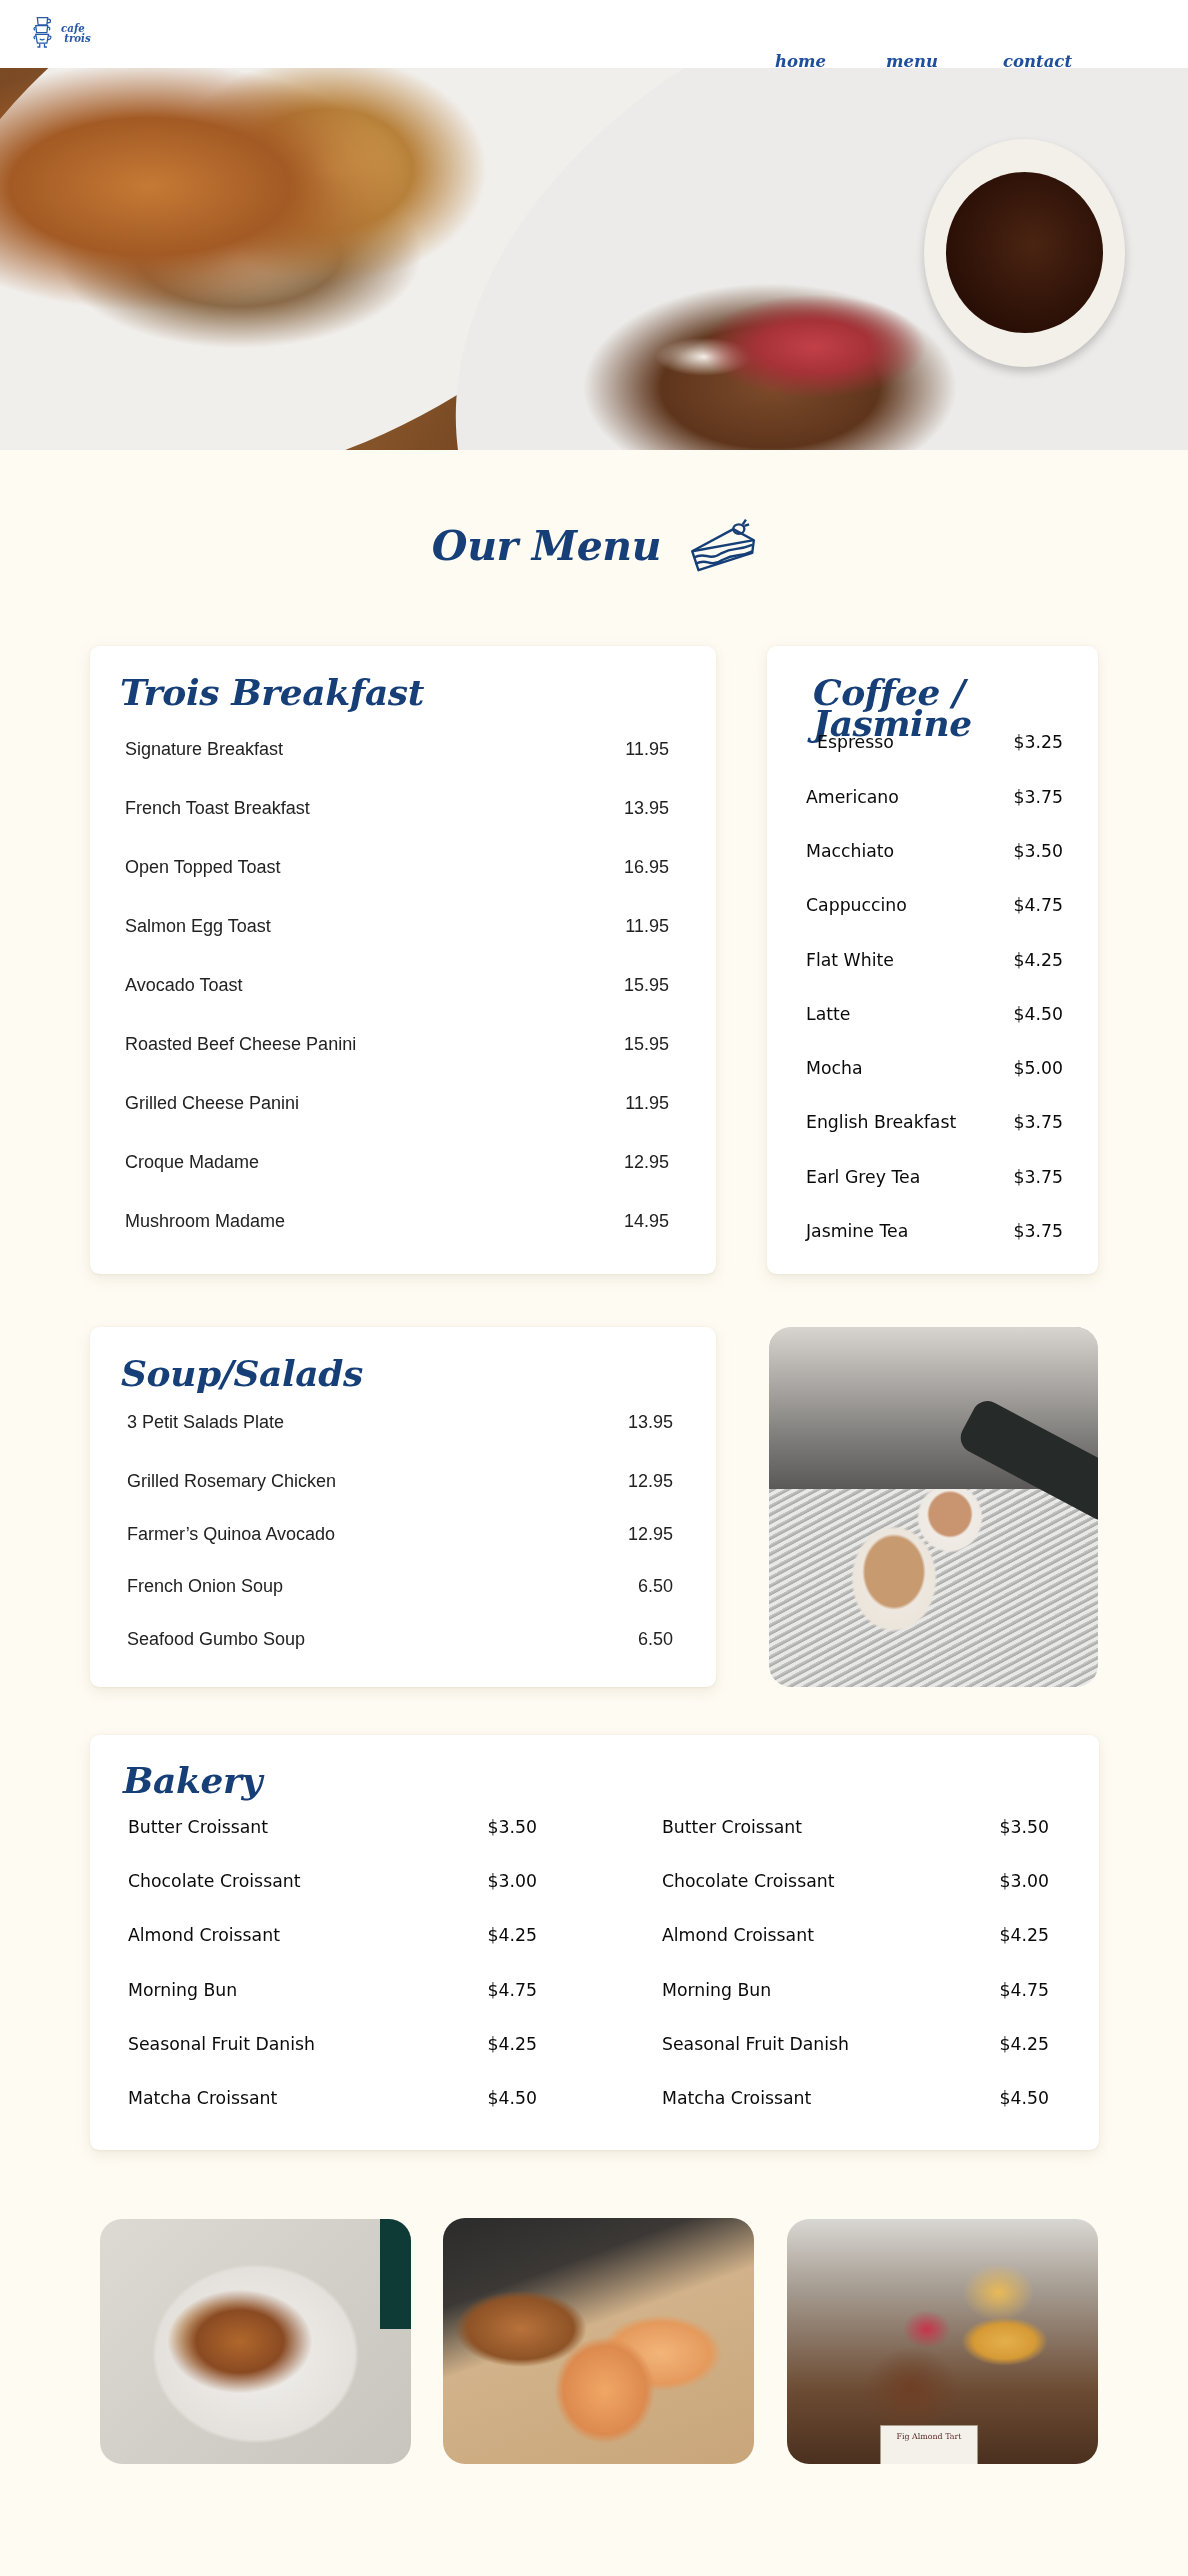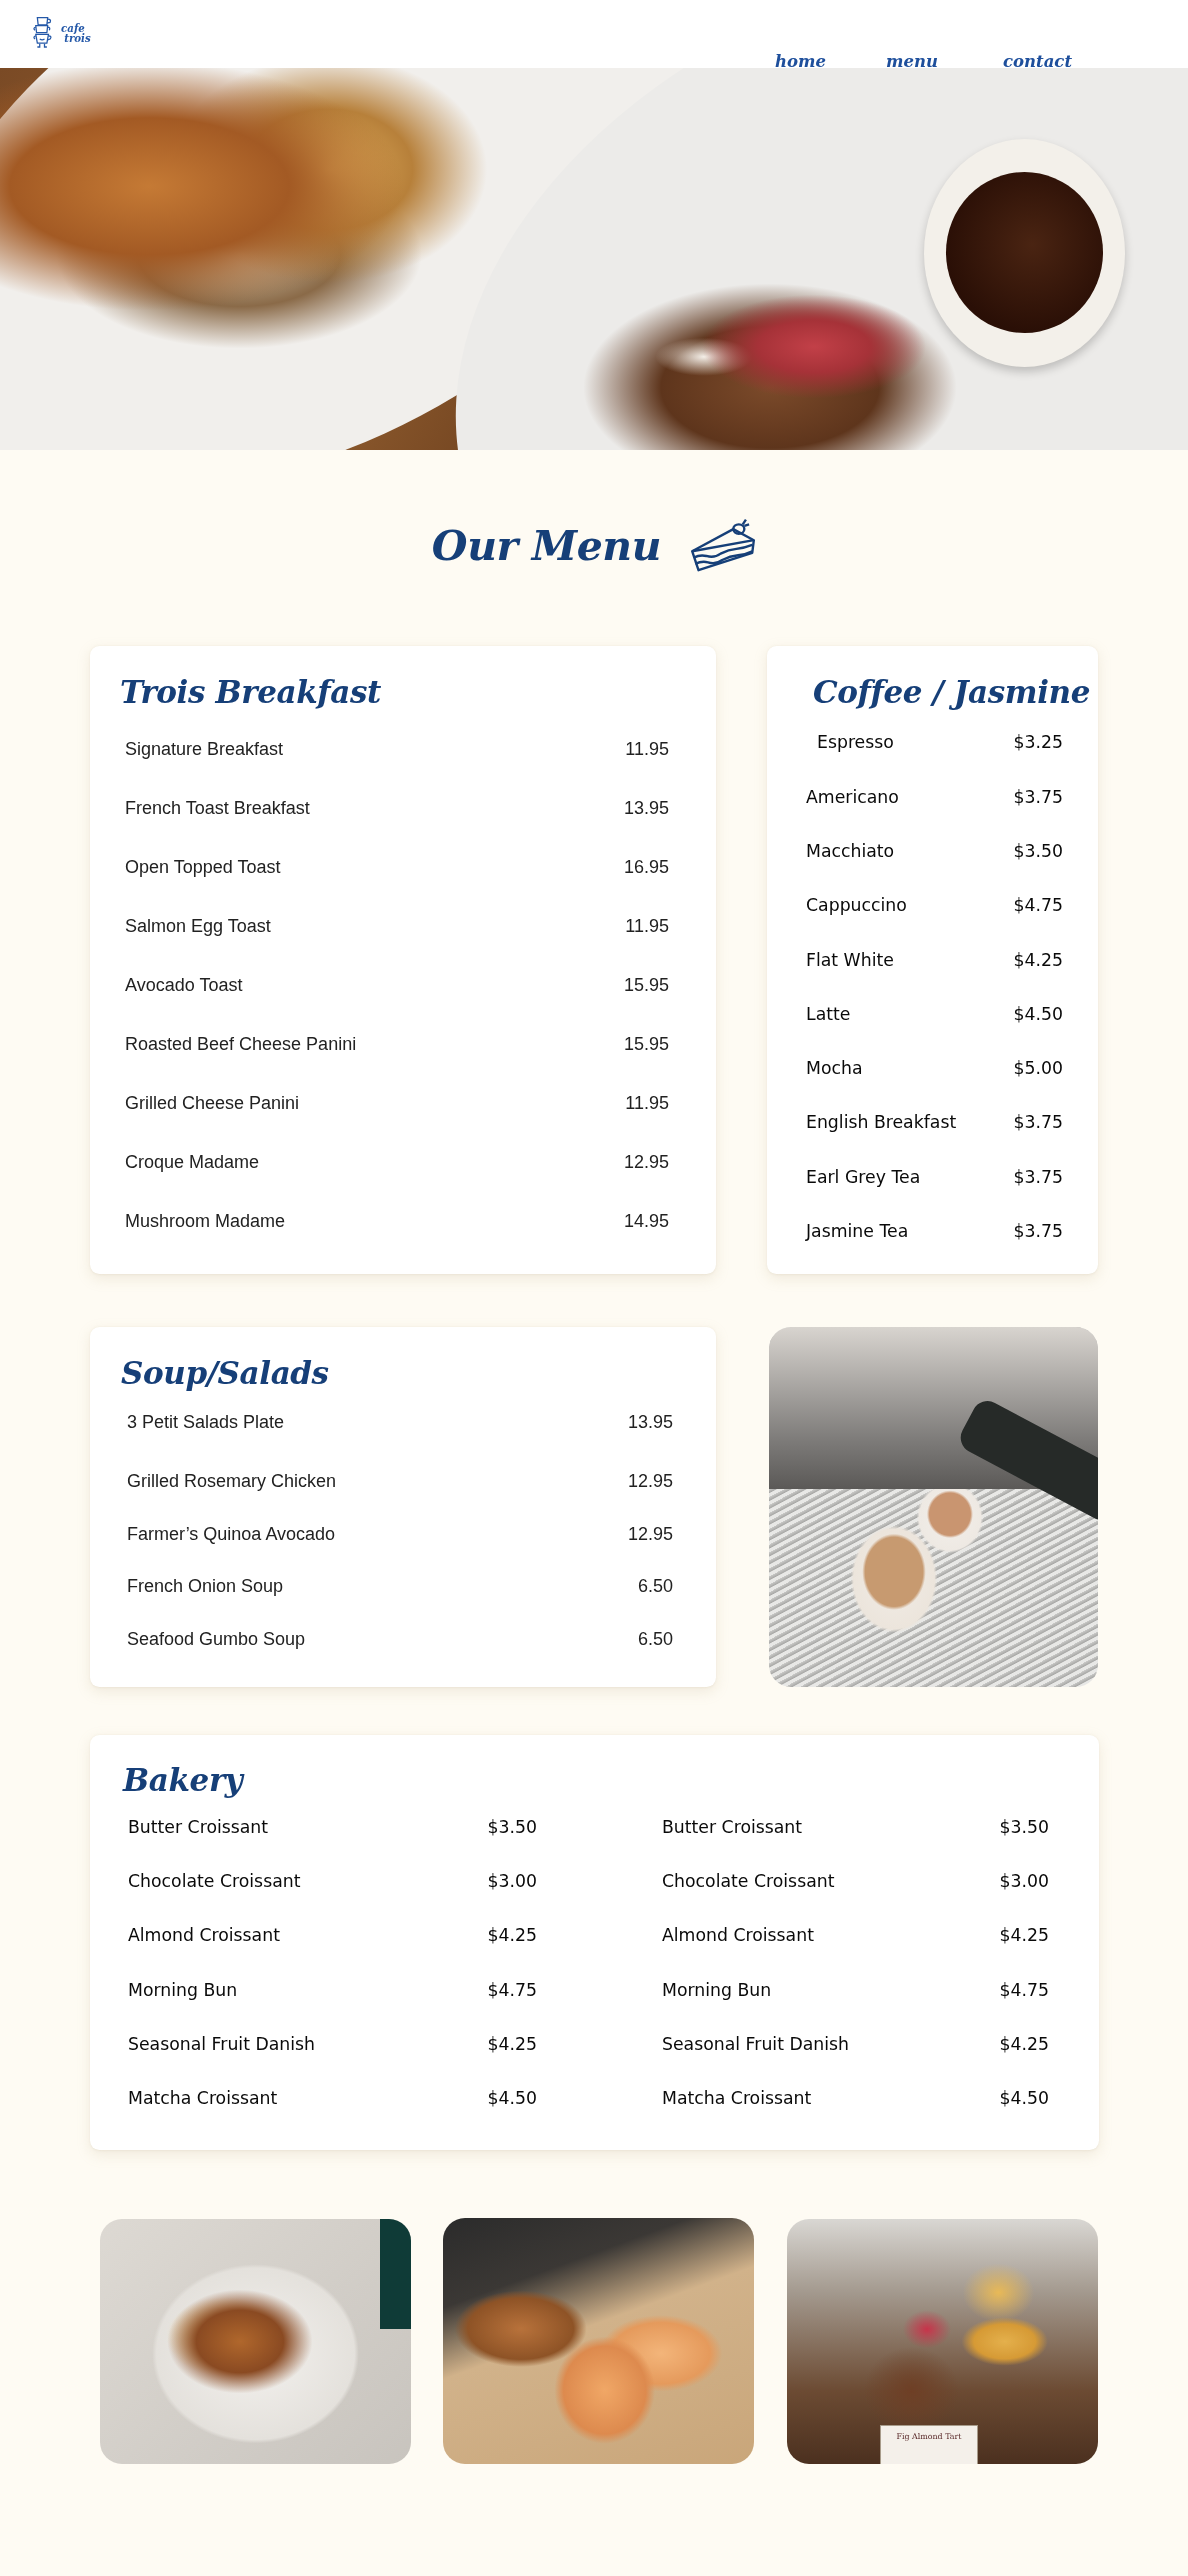--- a/index.html
+++ b/index.html
@@ -75,21 +75,21 @@
   .page-title-wrap {
     position: absolute; left: 0; top: 511px; width: 1189px; height: 71px;
     display: flex; justify-content: center; align-items: center; gap: 28px;
   }
   .page-title { font-size: 41px; line-height: 47px; }
   
   .card {
     position: absolute; background: #ffffff; border-radius: 9.4px;
     box-shadow: 0 4.7px 14px rgba(180,160,120,0.18), 0 0.8px 2.4px rgba(180,160,120,0.12);
   }
-  .card-title { position: absolute; font-size: 31px; line-height: 31px; }
+  .card-title { position: absolute; font-size: 36px; line-height: 31px; }
   .row { position: absolute; display: flex; justify-content: space-between; align-items: flex-end; }
   .item-a { font-family: "Liberation Sans", sans-serif; font-size: 18px; color: #222; }
   .item-b { font-family: "DejaVu Sans", sans-serif; font-size: 17.3px; color: #0a0a0a; }
   .photo {
     position: absolute; border-radius: 22px; overflow: hidden;
   }
   .coffee-photo {
     background:
       radial-gradient(ellipse at 38% 68%, #c79a70 0%, #c79a70 10%, transparent 11%),
       radial-gradient(ellipse at 38% 70%, #f1ece6 0%, #ece5dc 14%, transparent 15%),

